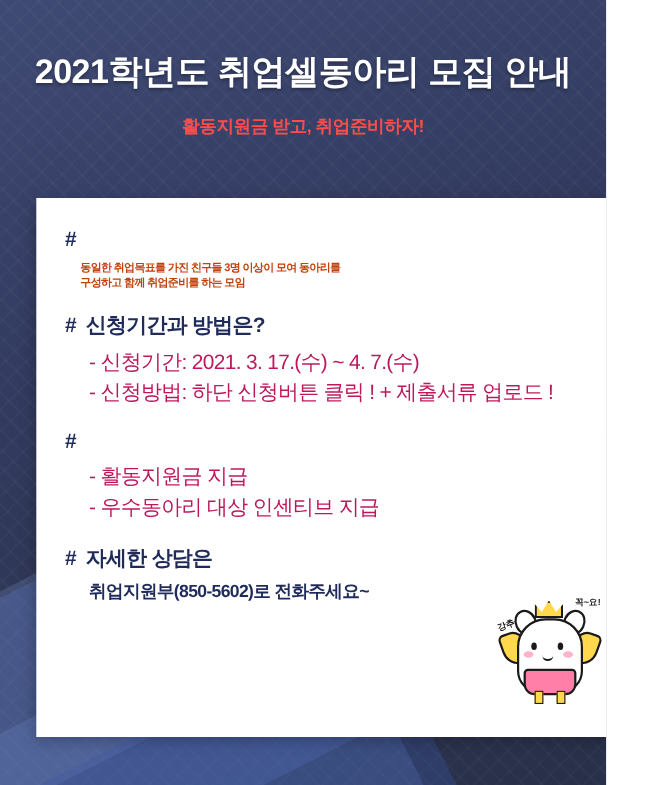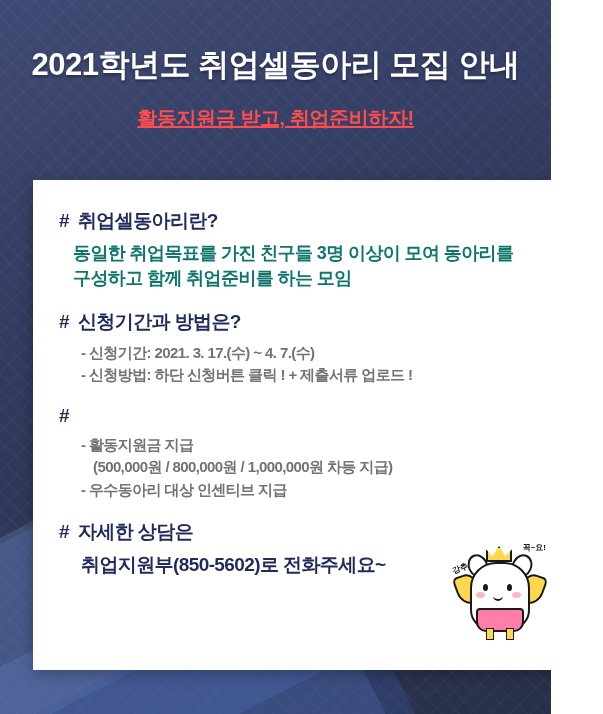--- a/index.html
+++ b/index.html
@@ -76,25 +76,24 @@
     font-weight: bold;
     color: #ffffff;
     letter-spacing: -0.5px;
     text-shadow: 0 2px 3px rgba(0,0,0,0.35);
     margin: 0;
     line-height: 1.2;
   }
 
   .subtitle {
     margin: 22px 0 0 0;
-    font-size: 20px;
+    font-size: 16px;
     font-weight: bold;
     color: #ff4d4d;
     letter-spacing: -0.4px;
-    text-decoration: underline;
   }
 
   .card {
     position: absolute;
     left: 33px;
     top: 180px;
     width: 537px;
     height: 490px;
     background: #ffffff;
     box-shadow: 0 4px 14px rgba(0,0,0,0.28);
@@ -118,44 +117,44 @@
     letter-spacing: -0.6px;
     margin-bottom: 7px;
   }
   .hash {
     color: #1f2b5b;
     font-weight: bold;
     font-size: 19px;
   }
 
   .body-line {
-    color: #0f766e;
-    font-size: 18px;
+    color: #c2410c;
+    font-size: 10px;
     font-weight: bold;
     letter-spacing: -0.6px;
     line-height: 1.38;
     padding-left: 14px;
   }
 
   .bullet-line {
-    color: #737373;
-    font-size: 15px;
-    font-weight: bold;
+    color: #be185d;
+    font-size: 19px;
+    font-weight: normal;
     letter-spacing: -0.6px;
     line-height: 1.5;
     padding-left: 22px;
   }
 
   .indent-more {
     padding-left: 34px;
   }
 
   .contact {
     color: #1f2b5b;
-    font-size: 19px;
+    font-size: 16px;
     font-weight: bold;
     letter-spacing: -0.6px;
     padding-left: 22px;
     line-height: 1.35;
   }
 
   
   .mascot {
     position: absolute;
     right: 24px;
@@ -268,41 +267,39 @@
   <div class="header">
     <h1 class="title">2021학년도 취업셀동아리 모집 안내</h1>
     <p class="subtitle">활동지원금 받고, 취업준비하자!</p>
   </div>
 
   <div class="card">
 
     <div class="section">
       <div class="sec-head">
         <span class="hash">#</span>
-        <span>취업셀동아리란?</span>
       </div>
       <div class="body-line">동일한 취업목표를 가진 친구들 3명 이상이 모여 동아리를</div>
       <div class="body-line">구성하고 함께 취업준비를 하는 모임</div>
     </div>
 
     <div class="section">
       <div class="sec-head">
         <span class="hash">#</span>
         <span>신청기간과 방법은?</span>
       </div>
       <div class="bullet-line">- 신청기간: 2021. 3. 17.(수) ~ 4. 7.(수)</div>
       <div class="bullet-line">- 신청방법: 하단 신청버튼 클릭 ! + 제출서류 업로드 !</div>
     </div>
 
     <div class="section">
       <div class="sec-head">
         <span class="hash">#</span>
       </div>
       <div class="bullet-line">- 활동지원금 지급</div>
-      <div class="bullet-line indent-more">(500,000원 / 800,000원 / 1,000,000원 차등 지급)</div>
       <div class="bullet-line">- 우수동아리 대상 인센티브 지급</div>
     </div>
 
     <div class="section">
       <div class="sec-head">
         <span class="hash">#</span>
         <span>자세한 상담은</span>
       </div>
       <div class="contact">취업지원부(850-5602)로 전화주세요~</div>
     </div>

